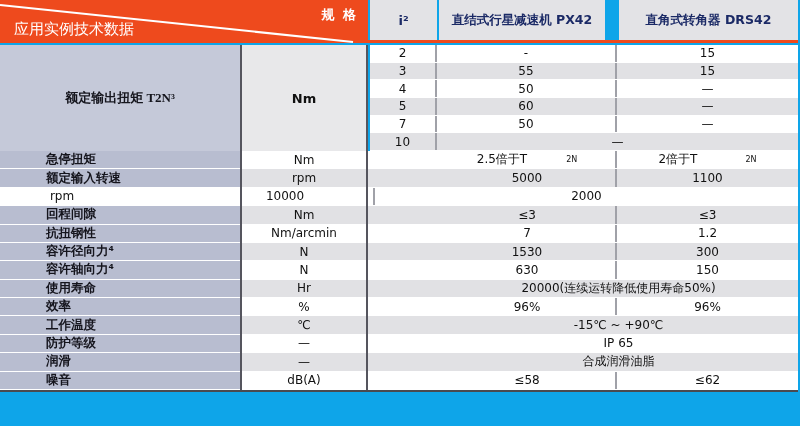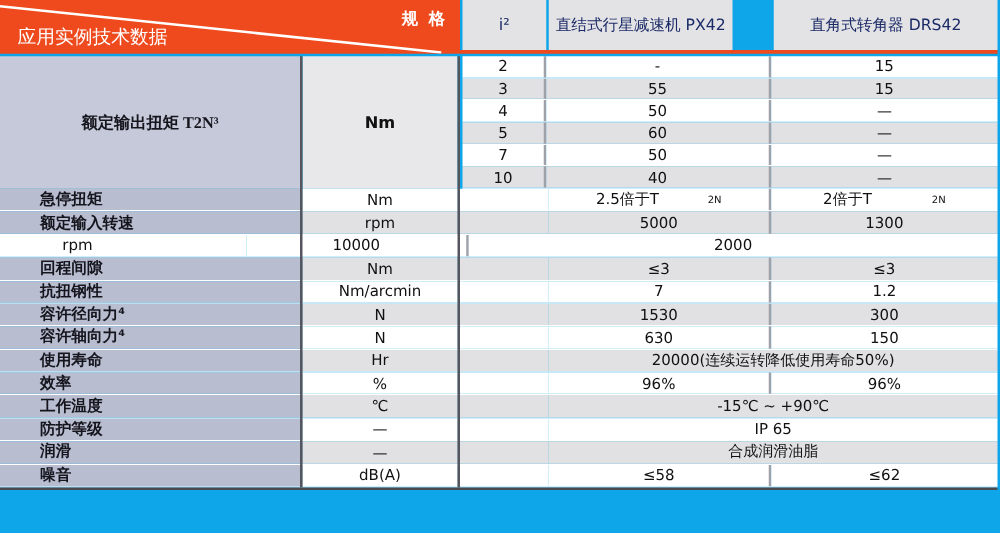--- a/index.html
+++ b/index.html
@@ -7,24 +7,24 @@
     position:relative;width:800px;height:426px;background:#0ea5e9;overflow:hidden;
     font-family:"DejaVu Sans",sans-serif;color:#15151d;
   }
   
   .corner{position:absolute;left:0;top:0;width:368px;height:43px;background:#ee4a1d;}
   .corner svg{position:absolute;left:0;top:0;}
   .corner-tr{position:absolute;top:6px;right:10px;color:#fff;font-size:13px;font-weight:bold;letter-spacing:2px;}
   .corner-bl{position:absolute;bottom:4px;left:14px;color:#fff;font-size:15px;font-weight:normal;}
   .hcell{
     position:absolute;top:0;height:40px;background:#e3e3e6;color:#1b2a66;
-    font-weight:normal;font-size:12.5px;display:flex;align-items:center;justify-content:center;
+    font-weight:bold;font-size:12.5px;display:flex;align-items:center;justify-content:center;
   }
   .h-i2{left:370px;width:67px;font-size:13px;}
-  .h-px{left:439px;width:147px;}
+  .h-px{left:439px;width:166px;}
   .h-drs{left:619px;width:179px;}
   .orange-strip{position:absolute;left:368px;top:40px;width:430px;height:3px;background:#ee4a1d;}
   
   .tq-label{
     position:absolute;left:0;top:45px;width:240px;height:106px;background:#c5c9d9;
     display:flex;align-items:center;justify-content:center;font-weight:bold;font-size:13px;font-family:Liberation Serif, serif;
   }
   .tq-unit{
     position:absolute;left:242px;top:45px;width:124px;height:106px;background:#e8e8ea;
     display:flex;align-items:center;justify-content:center;font-weight:bold;font-size:13px;color:#111;
@@ -34,21 +34,21 @@
   .trow>div{display:flex;align-items:center;justify-content:center;font-size:12px;color:#111;box-sizing:border-box;background:#fff;}
   .trow .ci{width:67px;border-right:2px solid #a0a1a8;}
   .trow .cp{width:180px;border-right:2px solid #a0a1a8;}
   .trow .cd{flex:1;}
   .trow.alt>div{background:#e1e1e4;}
   
   .spec{position:absolute;left:0;top:151px;width:798px;}
   .srow{display:flex;height:18.38px;box-sizing:border-box;border-bottom:1px solid #fff;}
   .srow>div{box-sizing:border-box;display:flex;align-items:center;justify-content:center;font-size:12px;color:#111;background:#fff;}
   .srow .sl{
-    width:242px;background:#b8bdd0;justify-content:flex-start;padding-left:32px;
+    width:242px;background:#b8bdd0;justify-content:flex-start;padding-left:46px;
     font-weight:bold;font-size:12.5px;color:#15151d;
   }
   .srow .su{width:124px;}
   .srow .sp{width:73px;}
   .srow .vp{width:178px;border-right:2px solid #a0a1a8;gap:39px;}
   .srow .vd{flex:1;gap:48px;}
   .srow .sspan{flex:1;}
   .srow.alt .su,.srow.alt .sp,.srow.alt .vp,.srow.alt .vd,.srow.alt .sspan{background:#e1e1e4;}
   .srow.alt .sl{background:#b8bdd0;}
   sub{font-size:8px;line-height:1;}
@@ -100,21 +100,20 @@
       <div class="cp">60</div>
       <div class="cd">—</div>
     </div>
     <div class="trow">
       <div class="ci">7</div>
       <div class="cp">50</div>
       <div class="cd">—</div>
     </div>
     <div class="trow alt">
       <div class="ci">10</div>
-      <div class="cp">40</div>
       <div class="cd">—</div>
     </div>
   </div>
 
   <div class="spec">
 
     <div class="srow">
       <div class="sl">急停扭矩</div>
       <div class="su">Nm</div>
       <div class="sp"></div>
@@ -126,21 +125,21 @@
           <span>2倍于T</span>
           <sub>2N</sub>
         </div>
     </div>
 
     <div class="srow alt">
       <div class="sl">额定输入转速</div>
       <div class="su">rpm</div>
       <div class="sp"></div>
       <div class="vp">5000</div>
-      <div class="vd">1300</div>
+      <div class="vd">1100</div>
     </div>
 
     <div class="srow">
       <div class="su">rpm</div>
       <div class="sp"></div>
       <div class="vp">10000</div>
       <div class="vd">2000</div>
     </div>
 
     <div class="srow alt">

